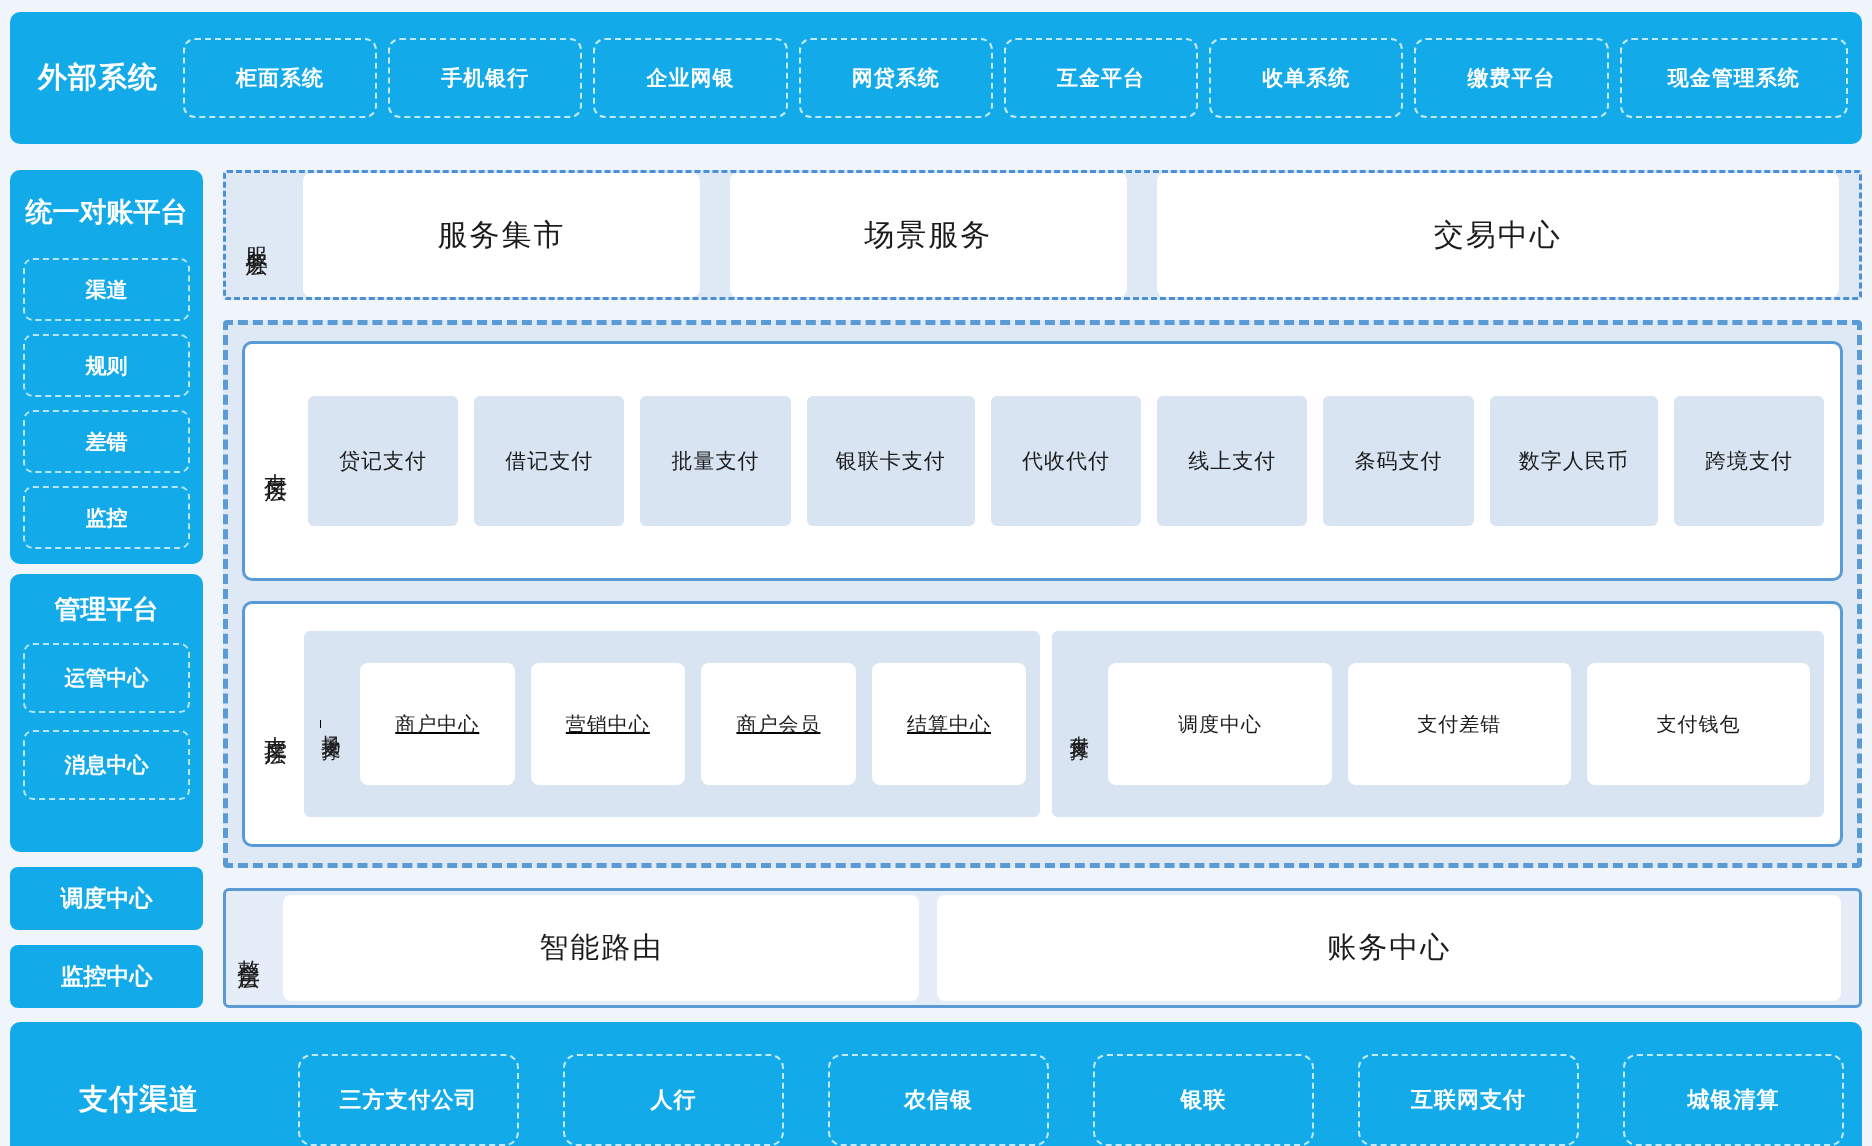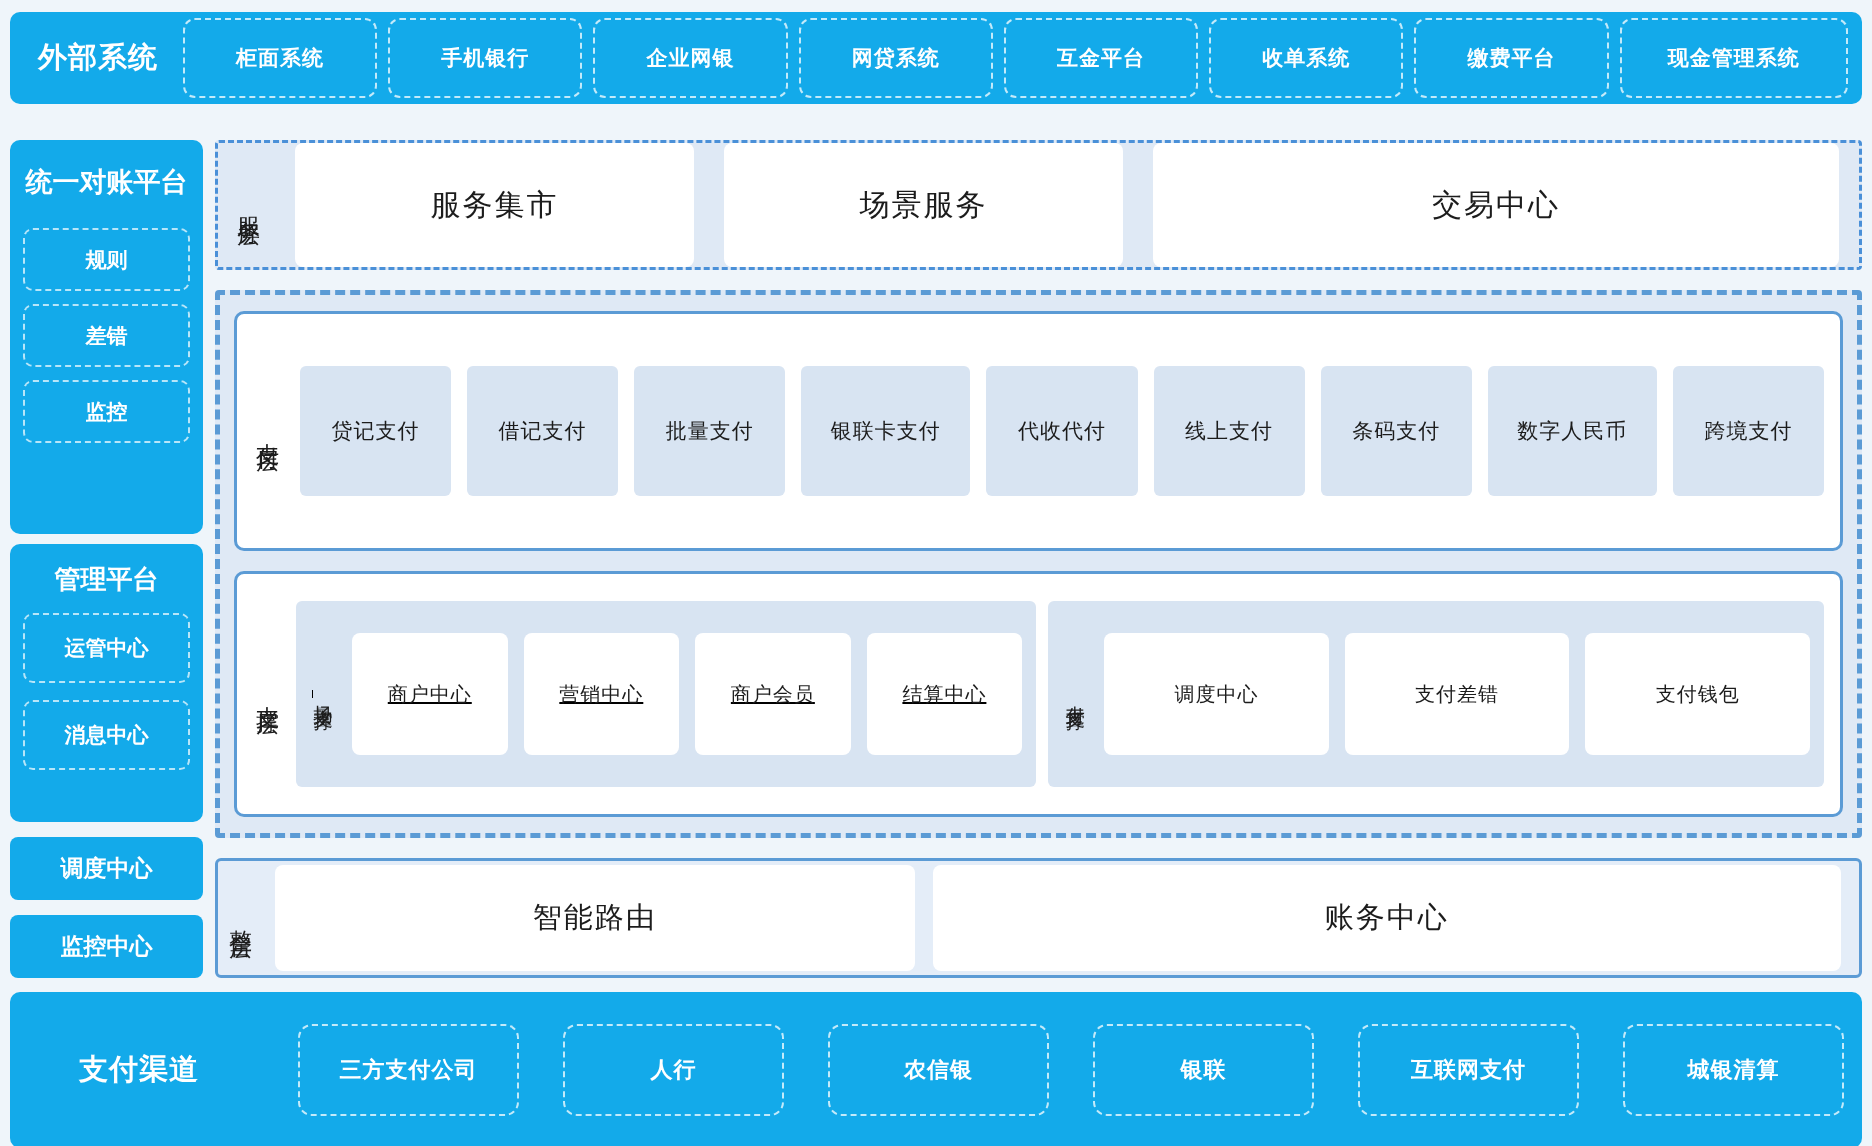--- a/index.html
+++ b/index.html
@@ -10,27 +10,27 @@
     --panel-bg-light:#e4edf8;
     --item-bg:#d8e4f2;
     --ink:#1c1c1c;
   }
   *{box-sizing:border-box;margin:0;padding:0}
   html,body{width:1872px;height:1146px;overflow:hidden;}
   body{background:#eff5fa;font-family:"Liberation Sans","DejaVu Sans",sans-serif;}
   .page{width:1872px;height:1146px;padding:12px 10px 10px 10px;}
 
   
-  .topbar{height:92px;background:var(--blue);border-radius:10px;display:flex;align-items:center;padding:0 14px;gap:11px;}
+  .topbar{height:132px;background:var(--blue);border-radius:10px;display:flex;align-items:center;padding:0 14px;gap:11px;}
   .bar-title{color:#fff;font-weight:bold;font-size:29px;width:148px;text-align:center;flex-shrink:0;letter-spacing:1px;}
   .bar-item{flex:1;height:80px;border:2.5px dashed rgba(255,255,255,.75);border-radius:12px;display:flex;align-items:center;justify-content:center;color:#fff;font-weight:bold;font-size:21px;letter-spacing:1px;}
   .bar-item.wide{flex:1.18;}
 
   
-  .middle{display:flex;gap:12px;margin-top:36px;height:838px;}
+  .middle{display:flex;gap:20px;margin-top:26px;height:838px;}
 
   .sidebar{width:193px;flex-shrink:0;display:flex;flex-direction:column;}
   .side-block{background:var(--blue);border-radius:10px;padding:0 13px;}
   .side-title{color:#fff;font-weight:bold;text-align:center;font-size:26px;letter-spacing:0px;}
   .side-block.recon{height:402px;padding-top:24px;}
   .side-block.recon .side-title{margin-bottom:28px;font-size:27px;}
   .side-item{height:63px;border:2.5px dashed rgba(255,255,255,.7);border-radius:10px;display:flex;align-items:center;justify-content:center;color:#fff;font-weight:bold;font-size:21px;margin-bottom:13px;}
   .side-block.mgmt{height:283px;margin-top:10px;padding-top:18px;}
   .side-block.mgmt .side-title{margin-bottom:16px;}
   .side-block.mgmt .side-item{height:70px;margin-bottom:17px;}
@@ -86,20 +86,21 @@
     <div class="bar-item">收单系统</div>
     <div class="bar-item">缴费平台</div>
     <div class="bar-item wide">现金管理系统</div>
   </div>
 
   <div class="middle">
 
     <div class="sidebar">
       <div class="side-block recon">
         <div class="side-title">统一对账平台</div>
+        <div class="side-item">渠道</div>
         <div class="side-item">规则</div>
         <div class="side-item">差错</div>
         <div class="side-item">监控</div>
       </div>
       <div class="side-block mgmt">
         <div class="side-title">管理平台</div>
         <div class="side-item">运管中心</div>
         <div class="side-item">消息中心</div>
       </div>
       <div class="solo-block">调度中心</div>

